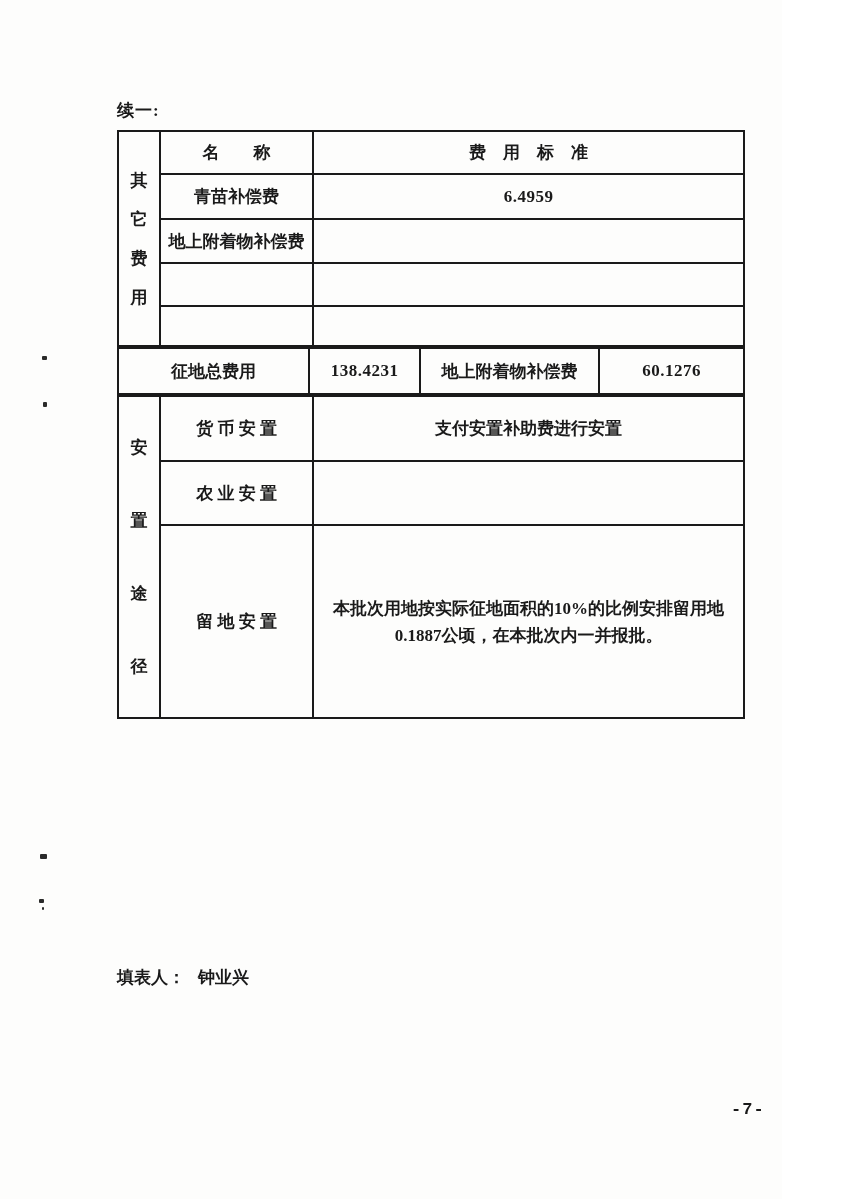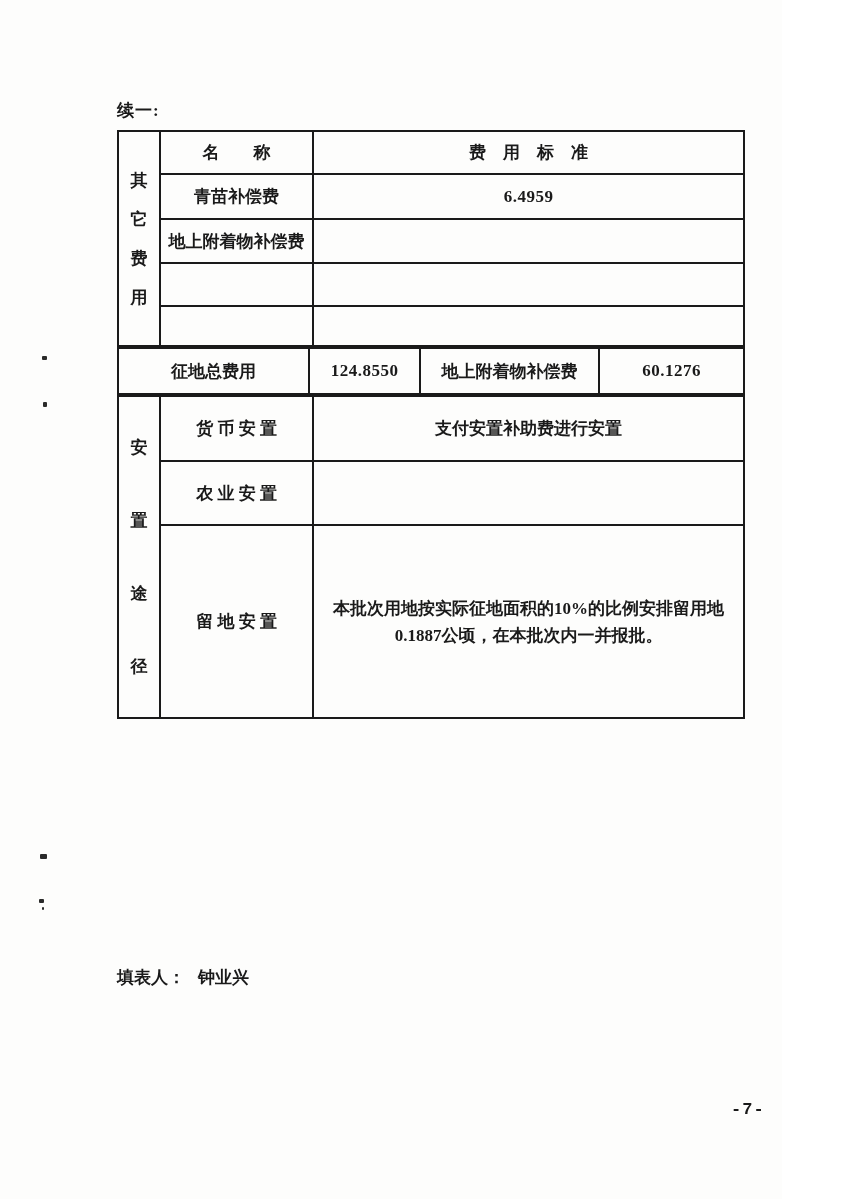--- a/index.html
+++ b/index.html
@@ -147,21 +147,21 @@
     <table class="sec">
       <colgroup>
           <col style="width:191px">
           <col style="width:111px">
           <col style="width:179px">
           <col style="width:145px">
         </colgroup>
       <tbody>
           <tr style="height:46px">
         <td>征地总费用</td>
-        <td class="num">124.8550</td>
+        <td class="num">138.4231</td>
         <td>地上附着物补偿费</td>
         <td class="num">60.1276</td>
       </tr>
     </tbody>
       </table>
 
     <table class="sec">
       <colgroup>
           <col style="width:42px">
           <col style="width:153px">

